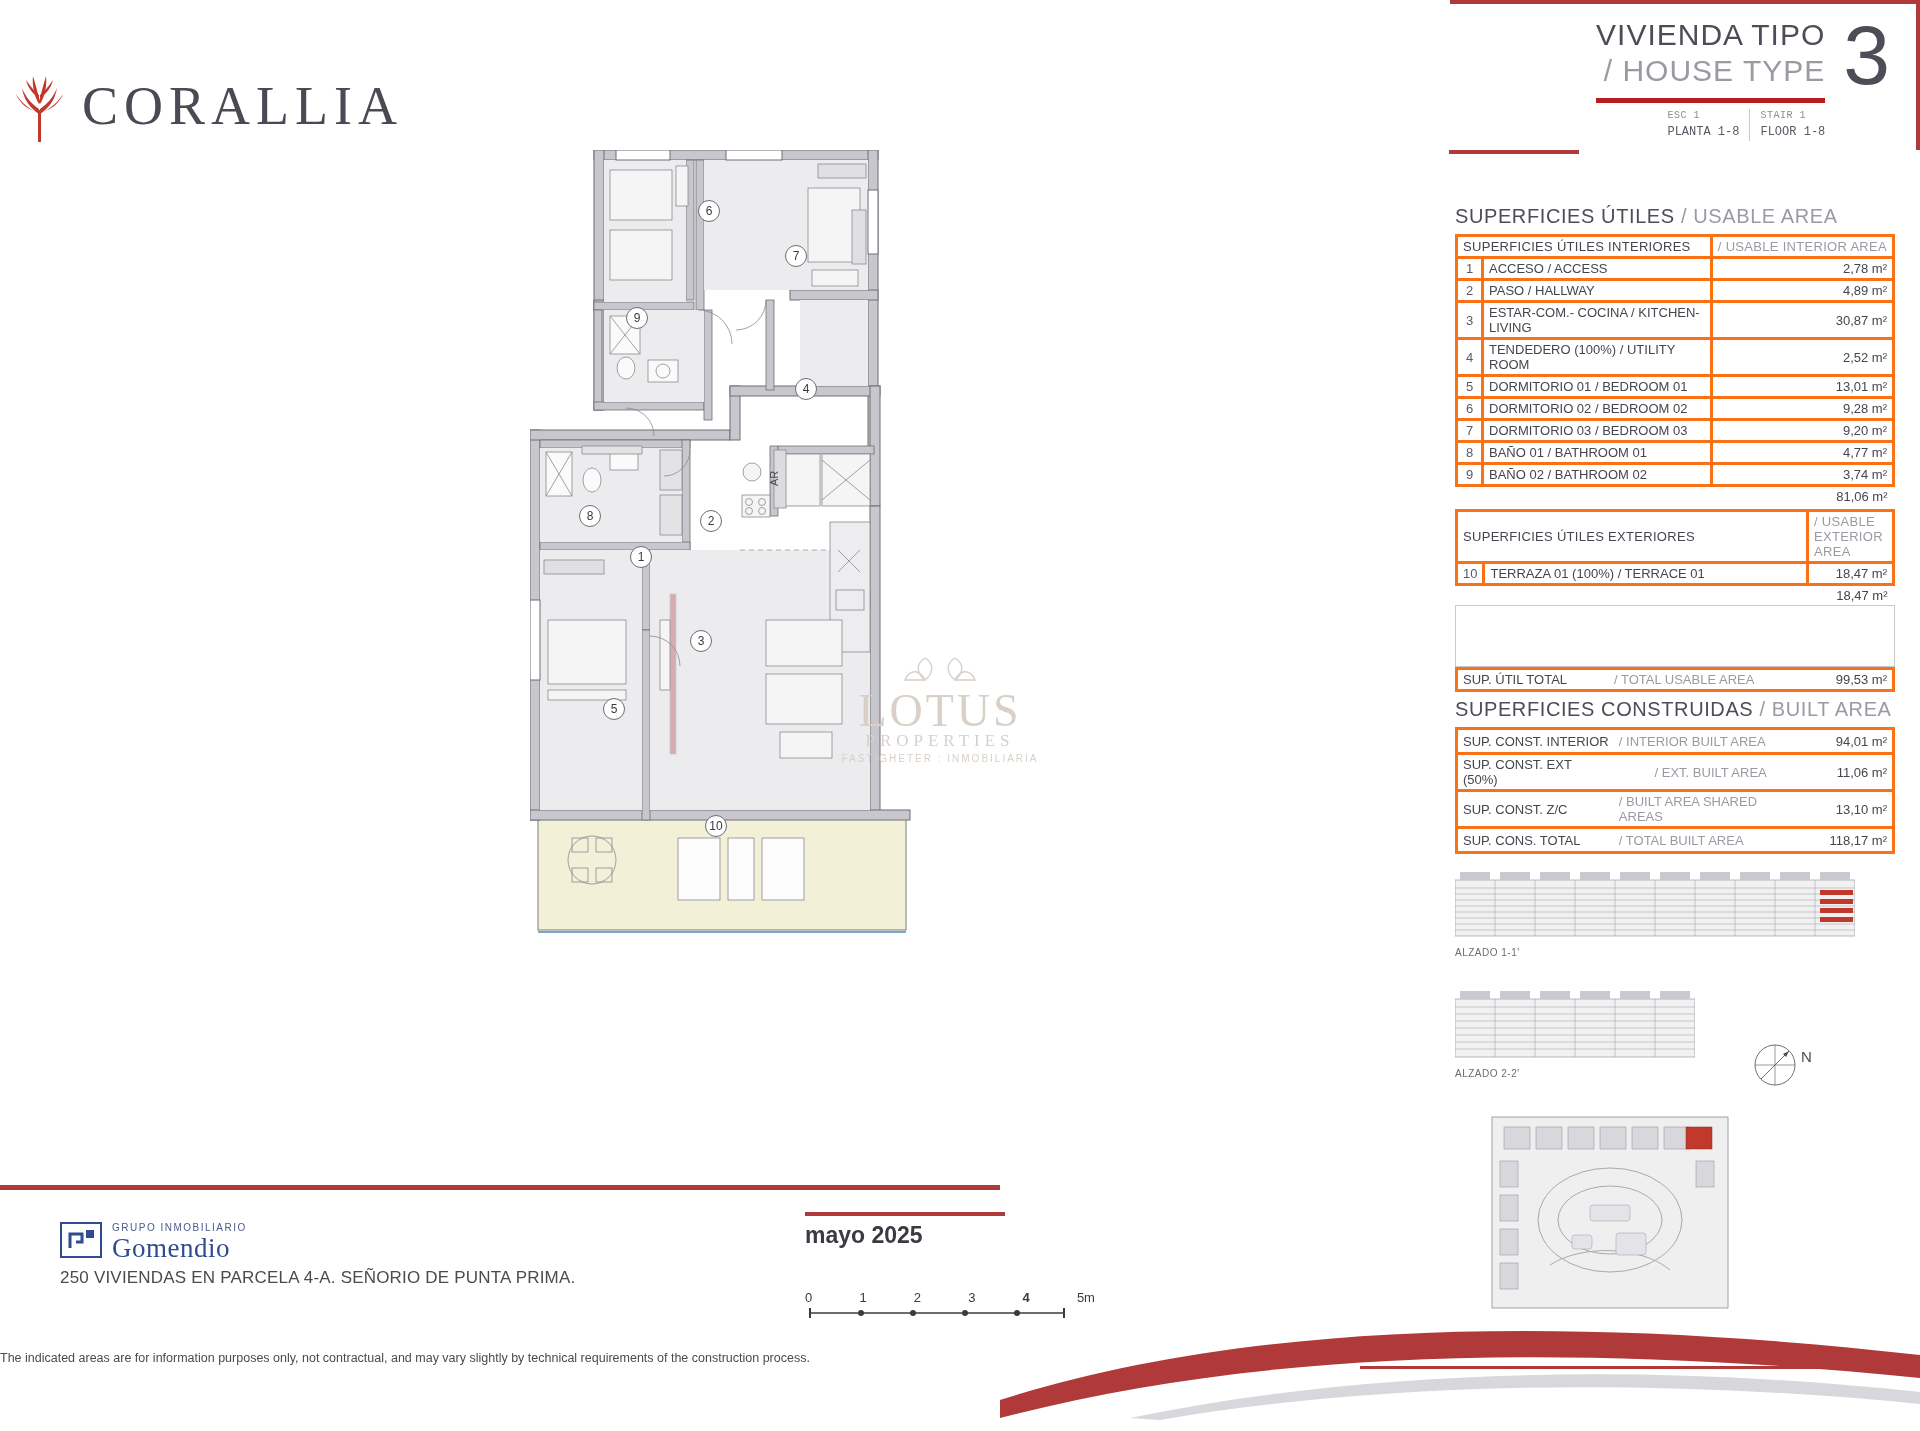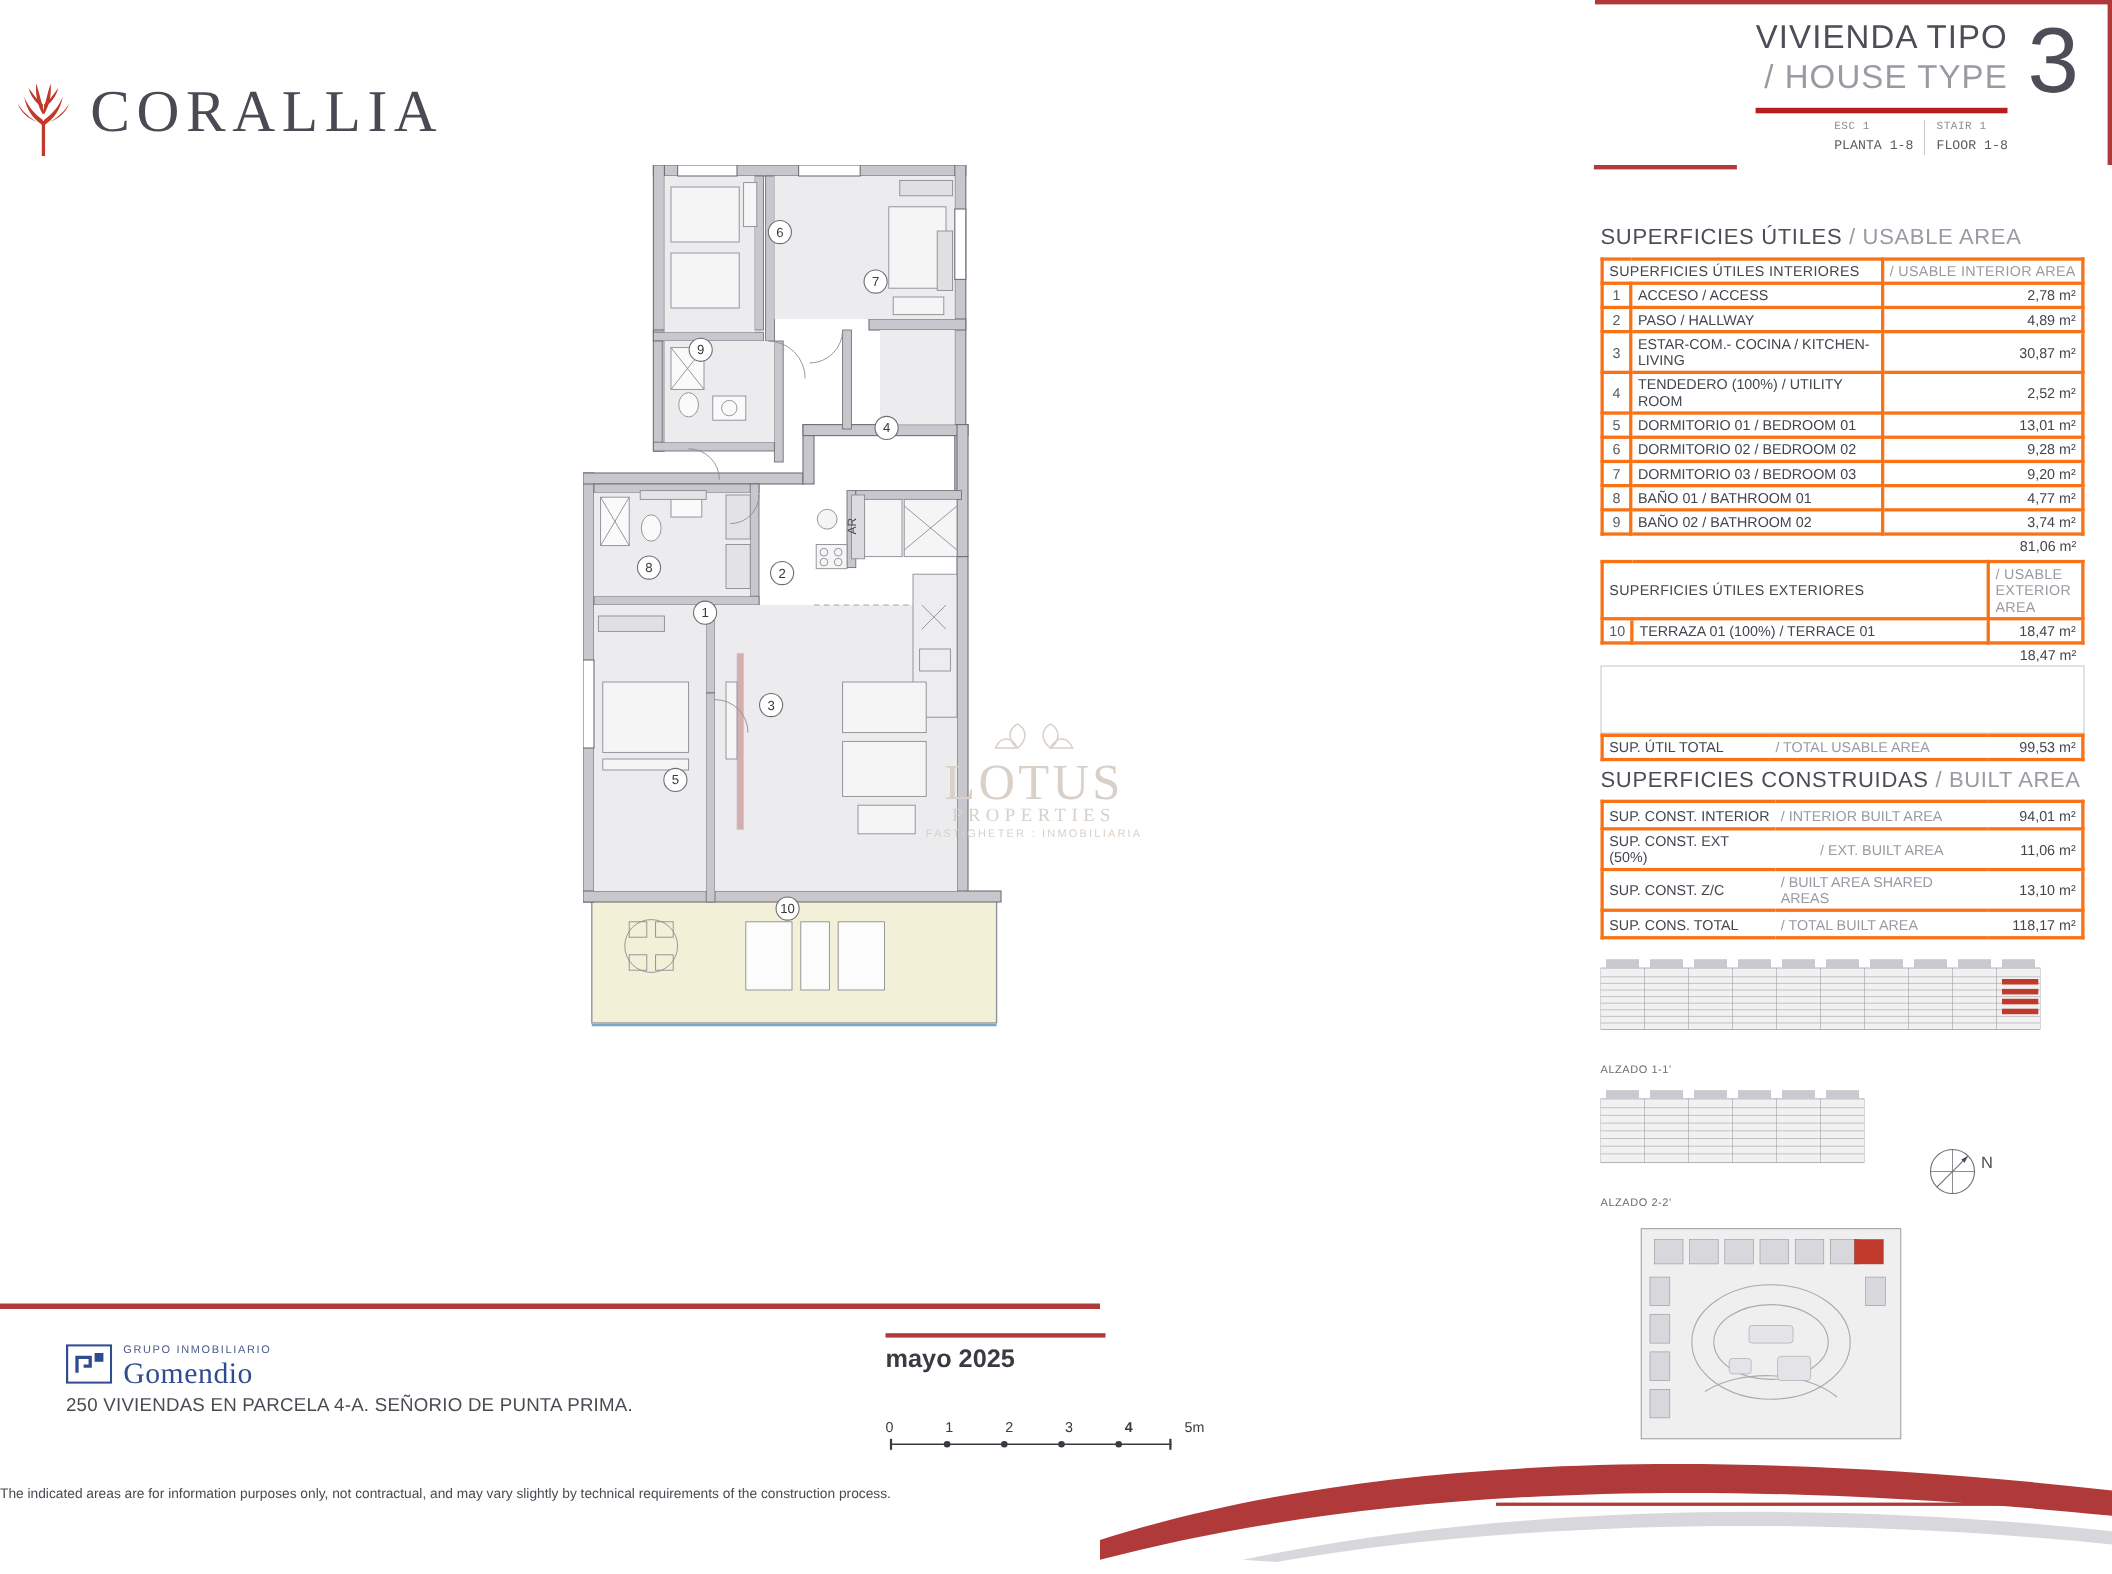--- a/index.html
+++ b/index.html
@@ -9,21 +9,21 @@
     background:#ffffff;
     font-family:"Liberation Sans", sans-serif;
     color:#3a3a3a;
     position:relative;
     overflow:hidden;
   }
 
   
   .logo-block {
     position:absolute; left:10px; top:70px;
-    display:flex; gap:14px;
+    display:flex; align-items:center; gap:14px;
   }
   .coral-icon { width:58px; height:72px; }
   .brand-name {
     font-family:"Liberation Serif", serif;
     font-size:54px; letter-spacing:6px; color:#4a4a55;
     font-weight:400;
   }
 
   
   .type-block {
@@ -81,21 +81,21 @@
   }
   tr.head .g { color:#9a9aa3; }
   tr.sum td { border:none; text-align:right; padding-right:6px; }
   .spacer-box { height:62px; border:1px solid #c9c9d0; border-top:none;}
   .tot-row td { border:1px solid #c9c9d0; }
   .built-title { margin-top:6px; }
   table.built td { height:25px; font-size:13px; }
 
   
   .elev { position:absolute; }
-  .elev-caption { font-size:10px; color:#6b6b73; letter-spacing:.5px; margin-top:20px;}
+  .elev-caption { font-size:10px; color:#6b6b73; letter-spacing:.5px; margin-top:1px;}
 
   .compass { position:absolute; left:1745px; top:1030px; width:80px; height:70px;}
 
   
   .plan { position:absolute; left:530px; top:150px; width:560px; height:930px;}
   .marker {
     position:absolute; width:22px; height:22px; border:1px solid #6d6d75;
     border-radius:50%; background:#fff; color:#3a3a3a; font-size:12px;
     display:flex; align-items:center; justify-content:center;
   }

